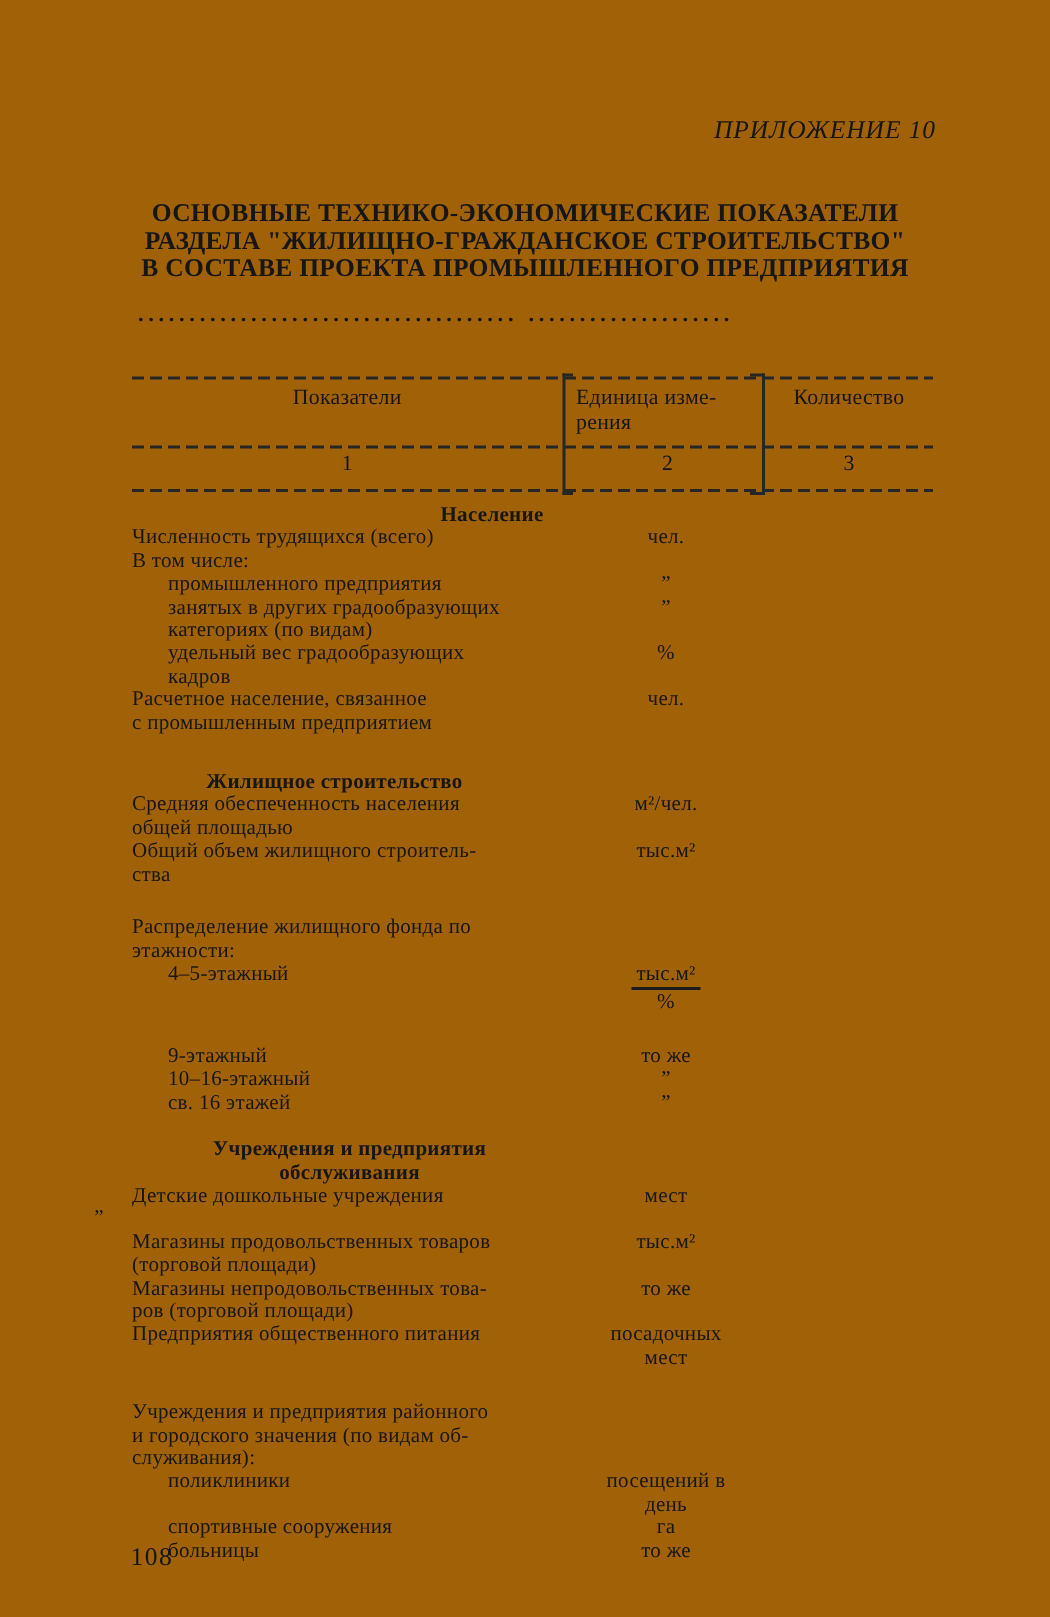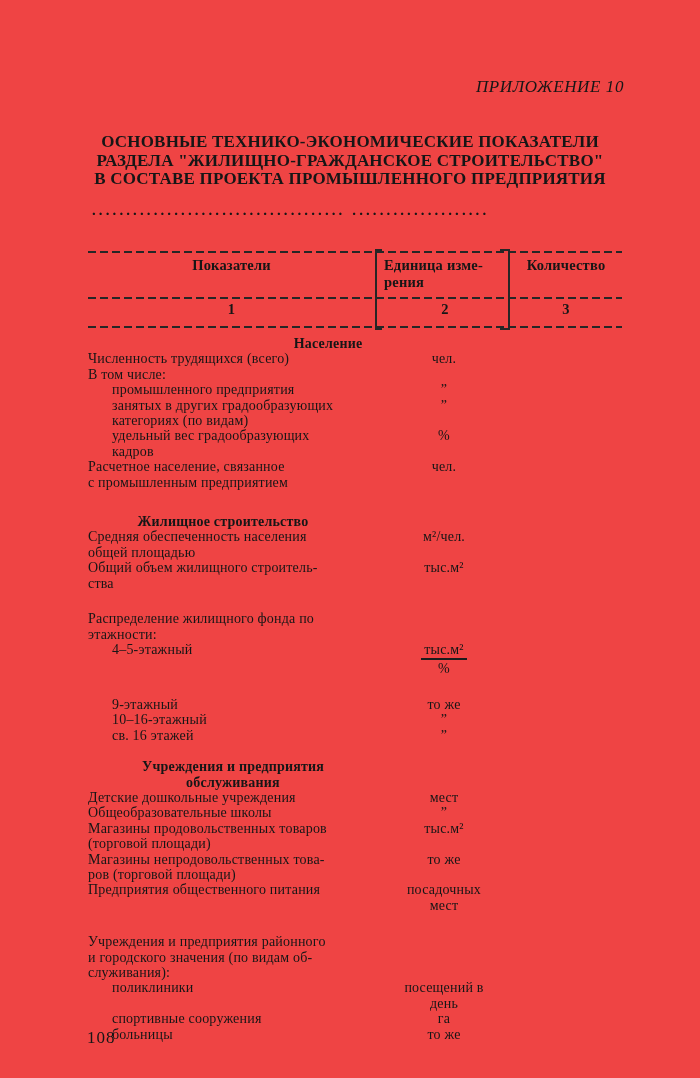--- a/index.html
+++ b/index.html
@@ -1,18 +1,18 @@
 <!DOCTYPE html>
 <html><head>
 <meta charset="utf-8">
 <style>
   html,body{margin:0;padding:0;background:#e9e9e7;}
   .page{
     position:relative;width:700px;height:1078px;margin:0 auto;
-    background:#ef4444;color:#161616;overflow:hidden;
+    background:#a16207;color:#161616;overflow:hidden;
     font-family:"Liberation Serif",serif;
   }
   
   .appendix{
     position:absolute;top:77px;right:76px;
     font-style:italic;font-size:17px;letter-spacing:.6px;white-space:pre;
   }
   .title{
     position:absolute;top:133px;left:55px;width:590px;
     text-align:center;font-weight:bold;font-size:17px;line-height:18.6px;
@@ -27,21 +27,21 @@
     position:absolute;left:88px;width:534px;height:2px;
     background:repeating-linear-gradient(90deg,#262626 0 8px,transparent 8px 12px);
   }
   .dash.d1{top:251px}.dash.d2{top:297px}.dash.d3{top:326px}
   .vline{position:absolute;top:249px;height:81px;width:2px;background:#262626;}
   .vl-left{left:375px}.vl-right{left:508px}
   .vl-left::before{content:"";position:absolute;top:0;left:0;width:7px;height:2px;background:#262626;}
   .vl-left::after{content:"";position:absolute;bottom:0;left:0;width:7px;height:2px;background:#262626;}
   .vl-right::before{content:"";position:absolute;top:0;right:0;width:10px;height:2px;background:#262626;}
   .vl-right::after{content:"";position:absolute;bottom:0;right:0;width:10px;height:2px;background:#262626;}
-  .thc{position:absolute;font-size:14.5px;line-height:16.5px;letter-spacing:.2px;font-weight:bold;}
+  .thc{position:absolute;font-size:14.5px;line-height:16.5px;letter-spacing:.2px;}
   .c1h{left:88px;top:257px;width:287px;text-align:center;}
   .c2h{left:384px;top:257px;width:122px;text-align:left;white-space:pre-line;}
   .c3h{left:512px;top:257px;width:108px;text-align:center;}
   .n1{left:88px;top:301px;width:287px;text-align:center;}
   .n2{left:384px;top:301px;width:122px;text-align:center;}
   .n3{left:512px;top:301px;width:108px;text-align:center;}
   
   .tbody{
     position:absolute;top:336px;left:0;width:700px;
     font-size:14px;line-height:15.4px;letter-spacing:.2px;
@@ -153,21 +153,20 @@
     </div>
 
     <div class="sec w290 mt16">Учреждения и предприятия
 обслуживания</div>
 
     <div class="row mt10">
       <span class="lbl">Детские дошкольные учреждения</span>
       <span class="unit">мест</span>
     </div>
     <div class="row">
-      <span class="lbl">Общеобразовательные школы</span>
       <span class="unit">”</span>
     </div>
     <div class="row">
       <span class="lbl">Магазины продовольственных товаров
 (торговой площади)</span>
       <span class="unit">тыс.м²</span>
     </div>
     <div class="row">
       <span class="lbl">Магазины непродовольственных това-
 ров (торговой площади)</span>

